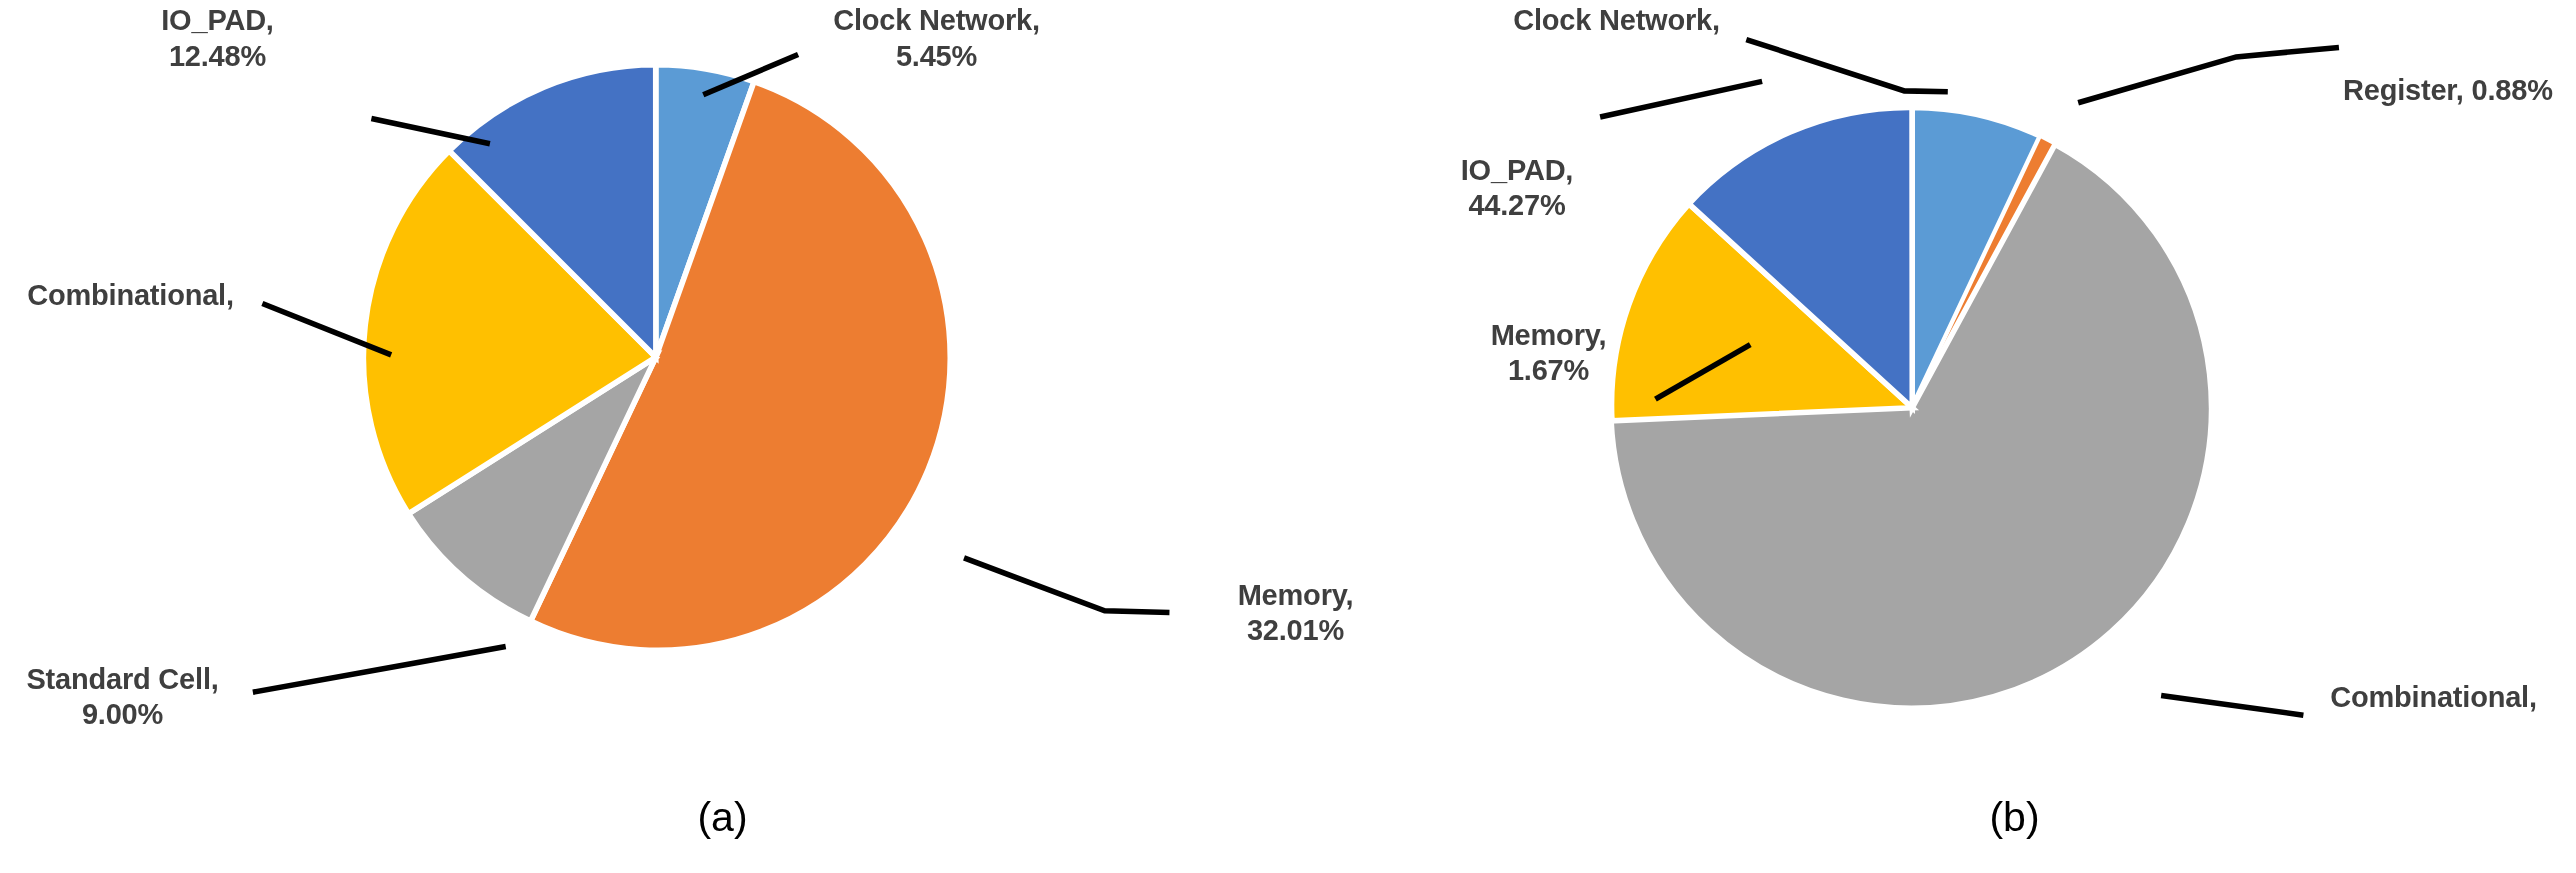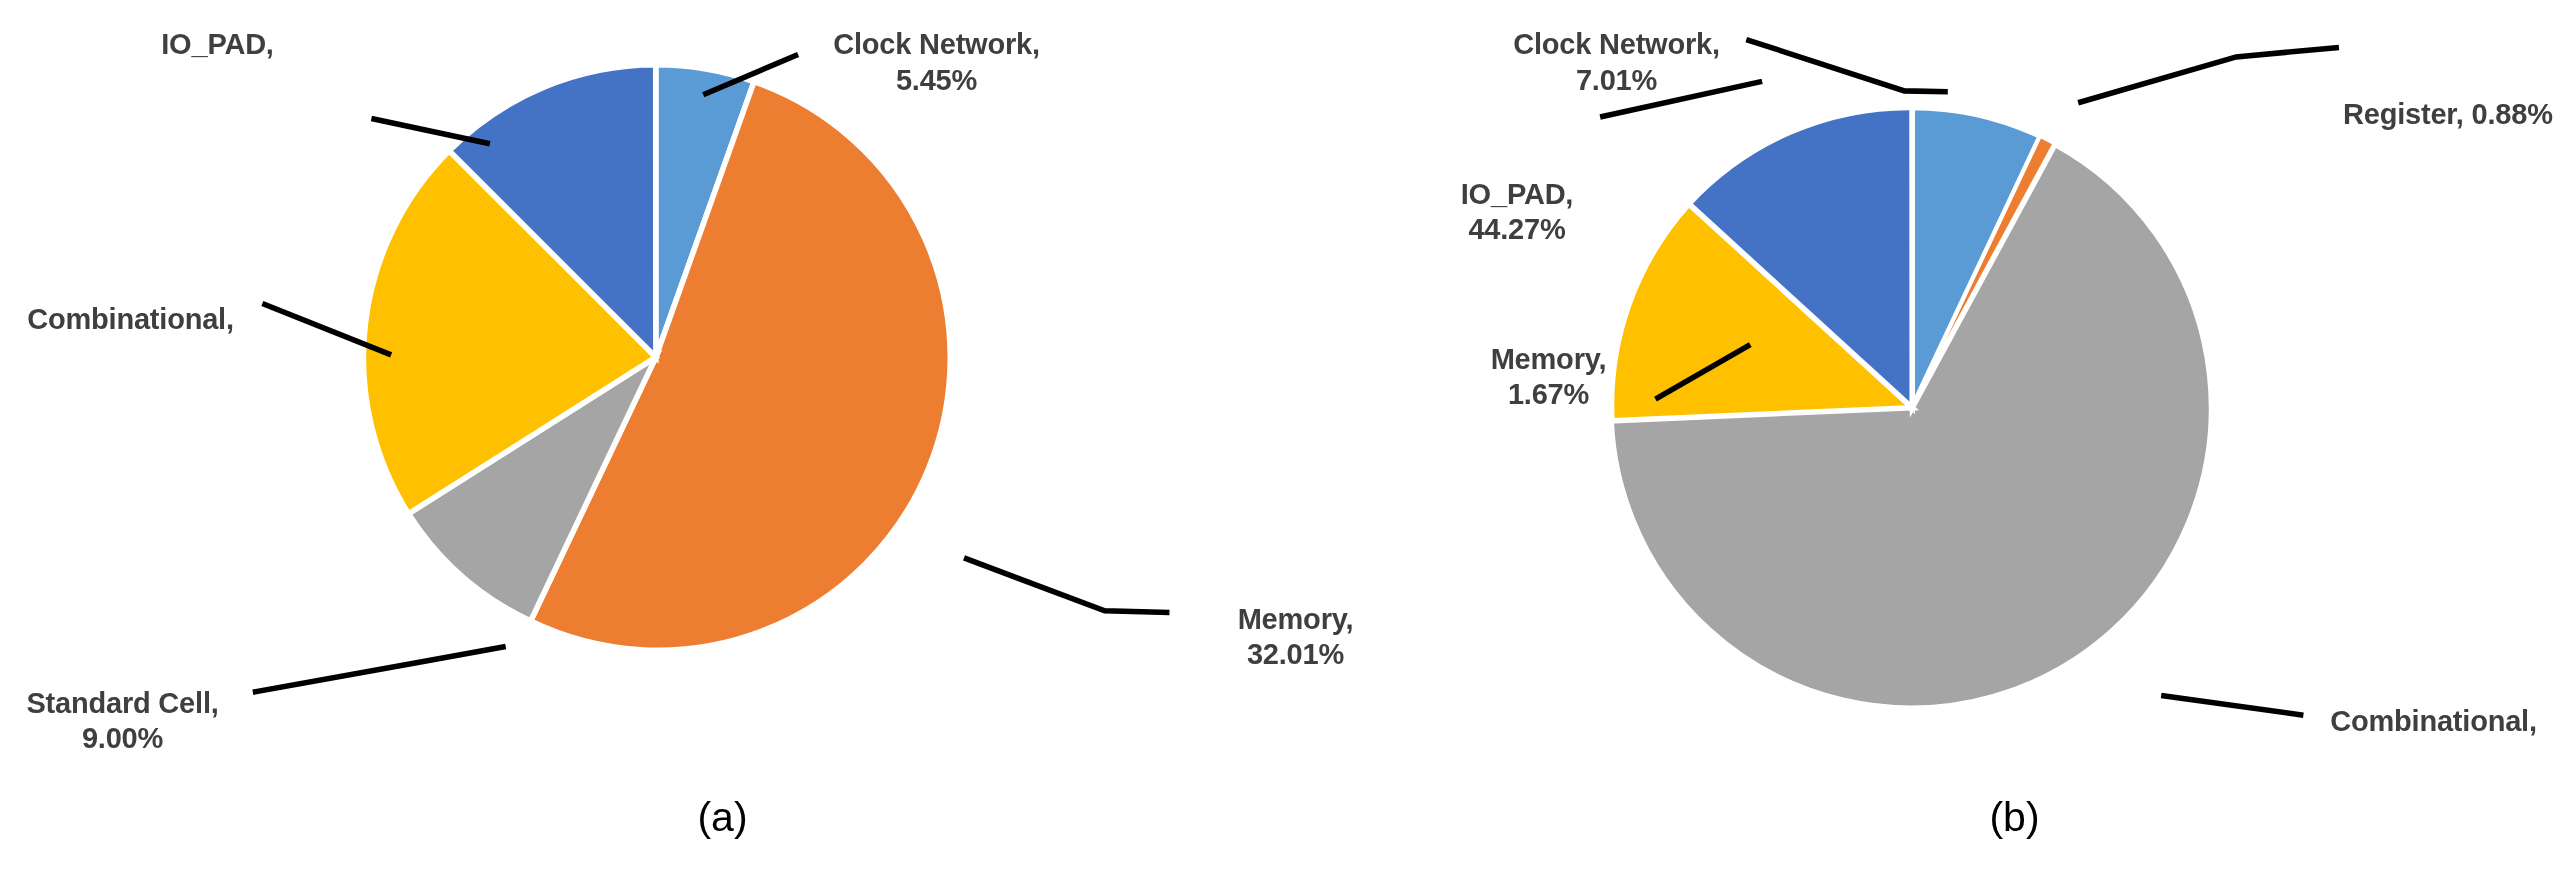--- a/index.html
+++ b/index.html
@@ -37,21 +37,20 @@
   }
 
   .slice-label {
     position: absolute;
     color: #3f3f3f;
     font-weight: bold;
     font-size: 29px;
     line-height: 1.22;
     white-space: nowrap;
     letter-spacing: -0.2px;
-    margin-top: 24px;
   }
   .lab-left  { text-align: center; }
   .lab-right { text-align: center; }
 
   .panel-caption {
     position: absolute;
     color: #000000;
     font-size: 41px;
     font-weight: normal;
     line-height: 1;
@@ -80,20 +79,21 @@
 
       <polyline points="470,150 620,182" fill="none" stroke="#000000" stroke-width="7"></polyline>
       <polyline points="890,120 1010,69" fill="none" stroke="#000000" stroke-width="7"></polyline>
       <polyline points="332,384 495,449" fill="none" stroke="#000000" stroke-width="7"></polyline>
       <polyline points="1220,706 1398,773 1480,775" fill="none" stroke="#000000" stroke-width="7"></polyline>
       <polyline points="320,876 520,840 640,818" fill="none" stroke="#000000" stroke-width="7"></polyline>
     </svg>
 
     <div class="slice-label lab-left" style="left:87px; top:3.2px; width:261px;">
       <div>IO_PAD,</div>
+      <div>12.48%</div>
     </div>
 
     <div class="slice-label lab-right" style="left:806px; top:3.2px; width:261px;">
       <div>Clock Network,</div>
       <div>5.45%</div>
     </div>
 
     <div class="slice-label lab-left" style="left:0px; top:278px; width:261px;">
       <div>Combinational,</div>
     </div>
@@ -127,21 +127,20 @@
 
       <polyline points="580,50 780,115 835,116" fill="none" stroke="#000000" stroke-width="7"></polyline>
       <polyline points="395,148 600,103" fill="none" stroke="#000000" stroke-width="7"></polyline>
       <polyline points="465,505 585,436" fill="none" stroke="#000000" stroke-width="7"></polyline>
       <polyline points="1000,130 1200,72 1330,60" fill="none" stroke="#000000" stroke-width="7"></polyline>
       <polyline points="1105,880 1285,905" fill="none" stroke="#000000" stroke-width="7"></polyline>
     </svg>
 
     <div class="slice-label lab-left" style="left:190px; top:3.2px; width:277px;">
       <div>Clock Network,</div>
-      <div>7.01%</div>
     </div>
 
     <div class="slice-label lab-left" style="left:142px; top:153px; width:174px;">
       <div>IO_PAD,</div>
       <div>44.27%</div>
     </div>
 
     <div class="slice-label lab-left" style="left:158px; top:318px; width:205px;">
       <div>Memory,</div>
       <div>1.67%</div>

